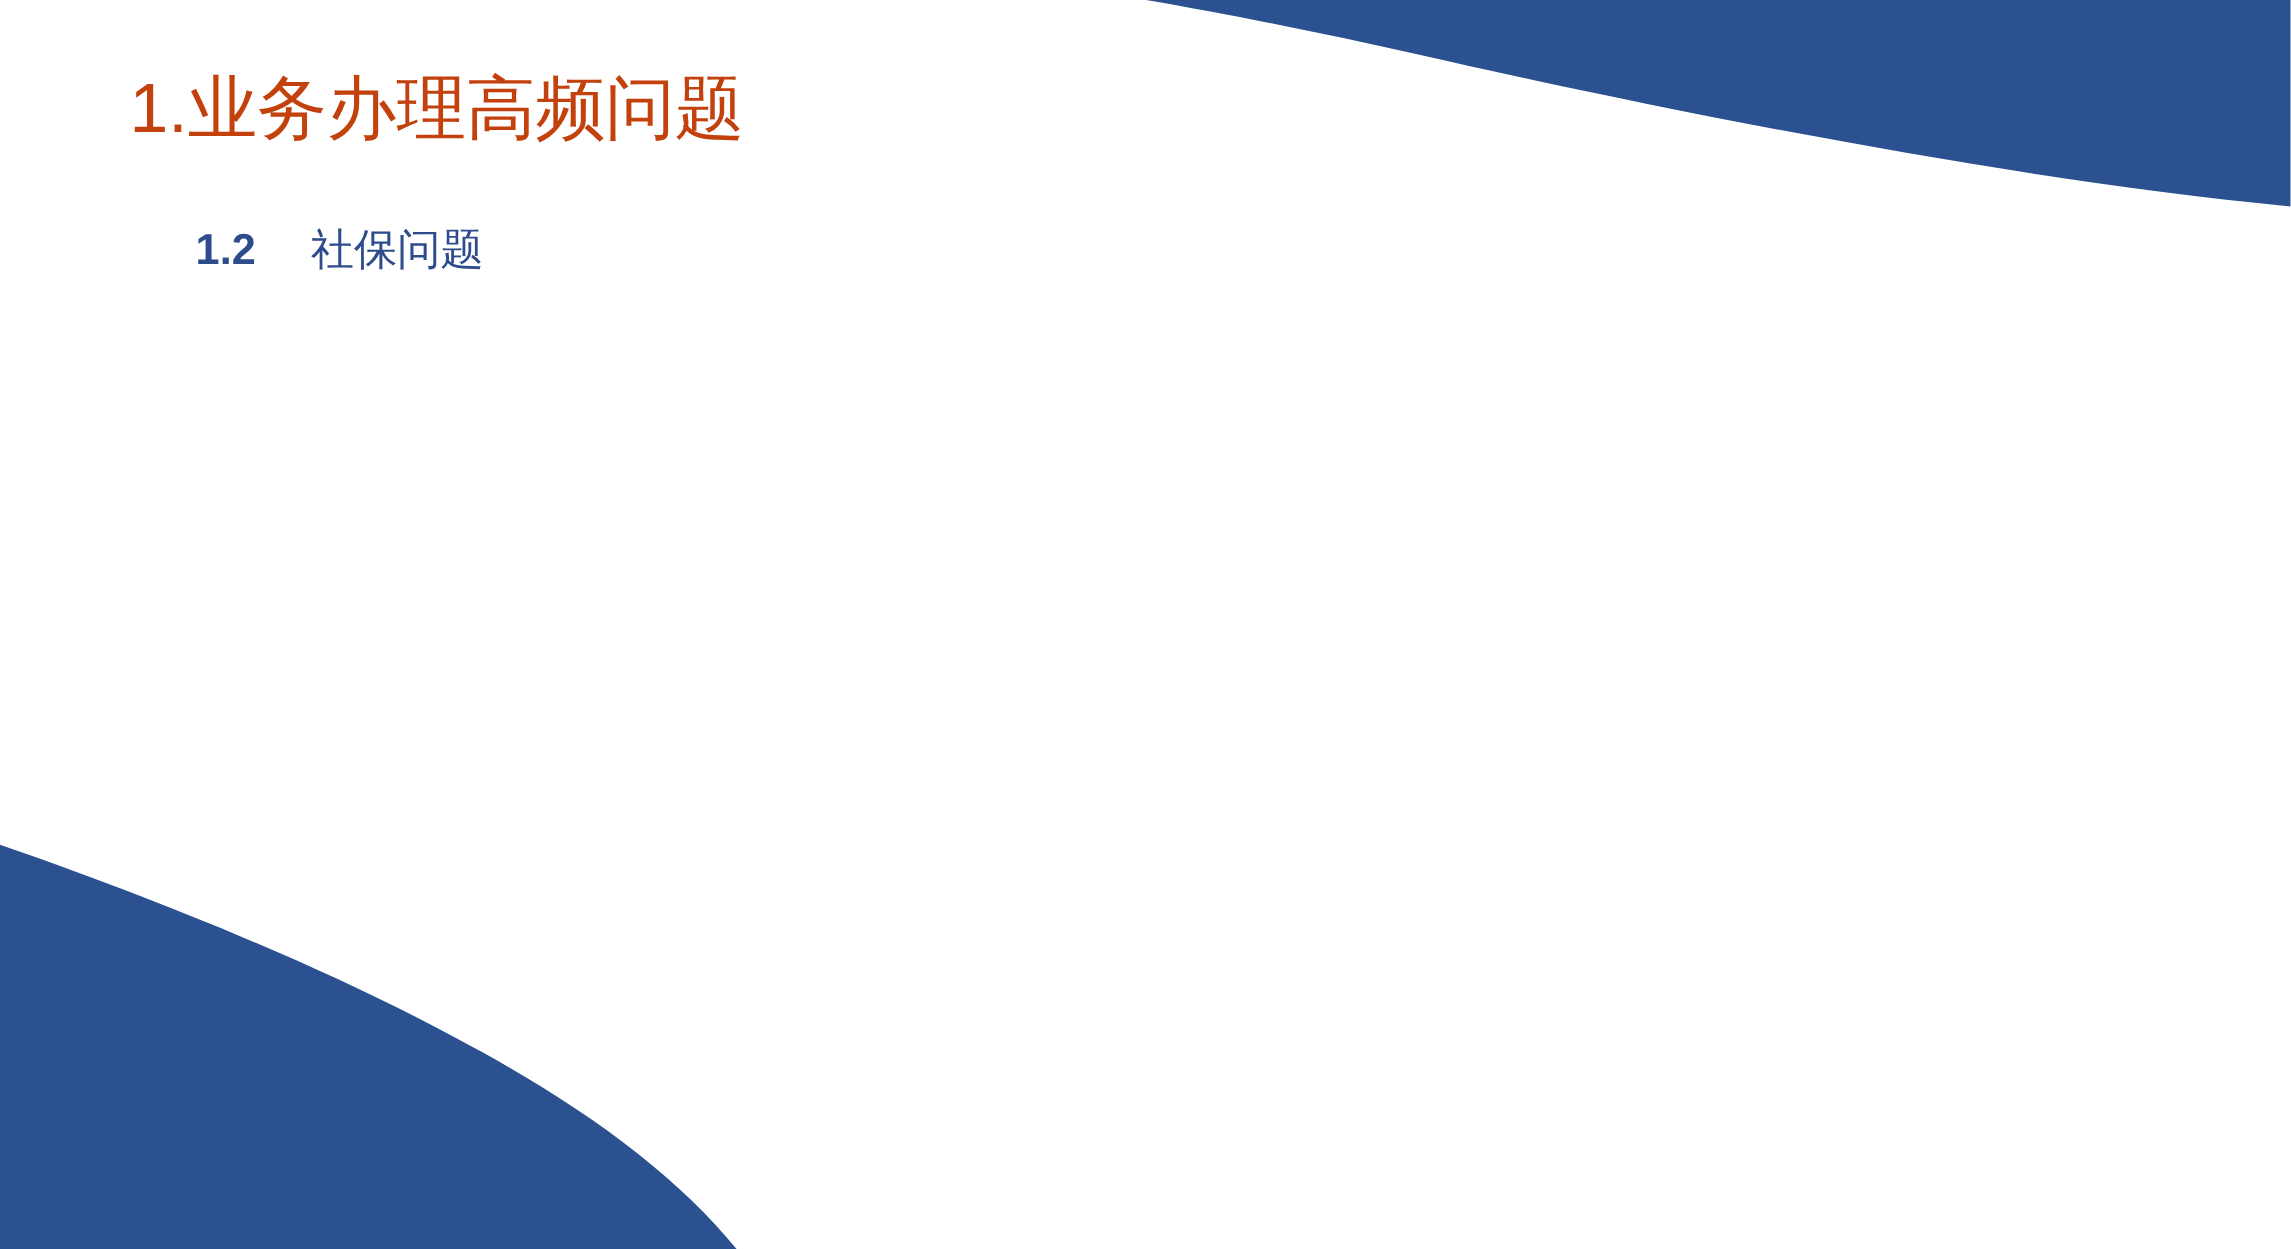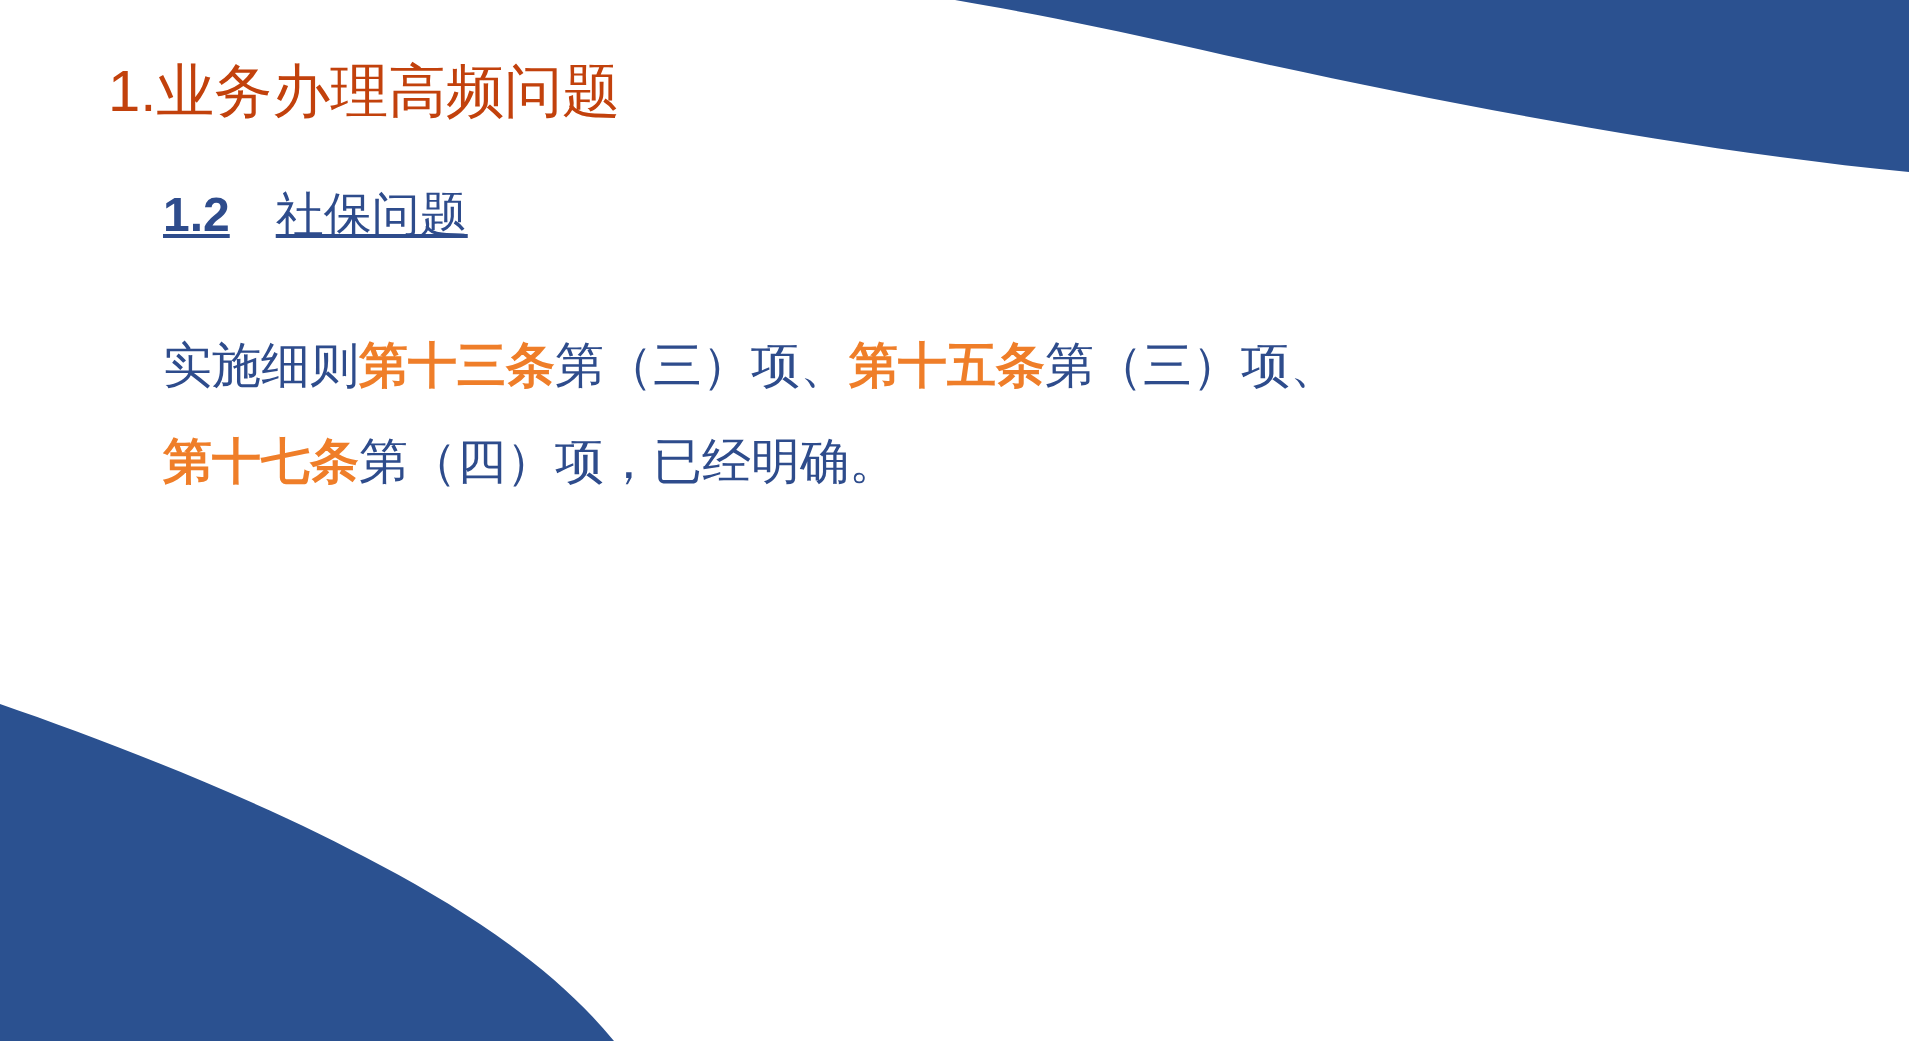--- a/index.html
+++ b/index.html
@@ -39,26 +39,25 @@
     font-weight: 400;
     color: #c2410c;
     white-space: nowrap;
     letter-spacing: 0px;
   }
 
   .subtitle {
     position: absolute;
     left: 163px;
     top: 186px;
-    font-size: 48px;
+    font-size: 36px;
     line-height: 1.2;
     font-weight: 400;
     color: #2E4C8C;
     white-space: nowrap;
-    text-decoration: underline;
   }
   .subtitle .num {
     font-weight: 700;
   }
   .subtitle .gap {
     display: inline-block;
     width: 46px;
   }
 
   .body-text {
@@ -91,18 +90,14 @@
 
     <path d="M 0 704 C 110 742 260 800 380 865 C 480 918 560 975 614 1041 L 0 1041 Z" fill="#2B5190"></path>
   </svg>
 
   <div class="title">1.业务办理高频问题</div>
 
   <div class="subtitle">
     <span class="num">1.2</span><span class="gap"></span><span>社保问题</span>
   </div>
 
-  <div class="body-text">
-    <span class="body-line"><span>实施细则</span><span class="em">第十三条</span><span>第（三）项、</span><span class="em">第十五条</span><span>第（三）项、</span></span>
-    <span class="body-line"><span class="em">第十七条</span><span>第（四）项，已经明确。</span></span>
-  </div>
 
 </div>
 
 </body></html>

